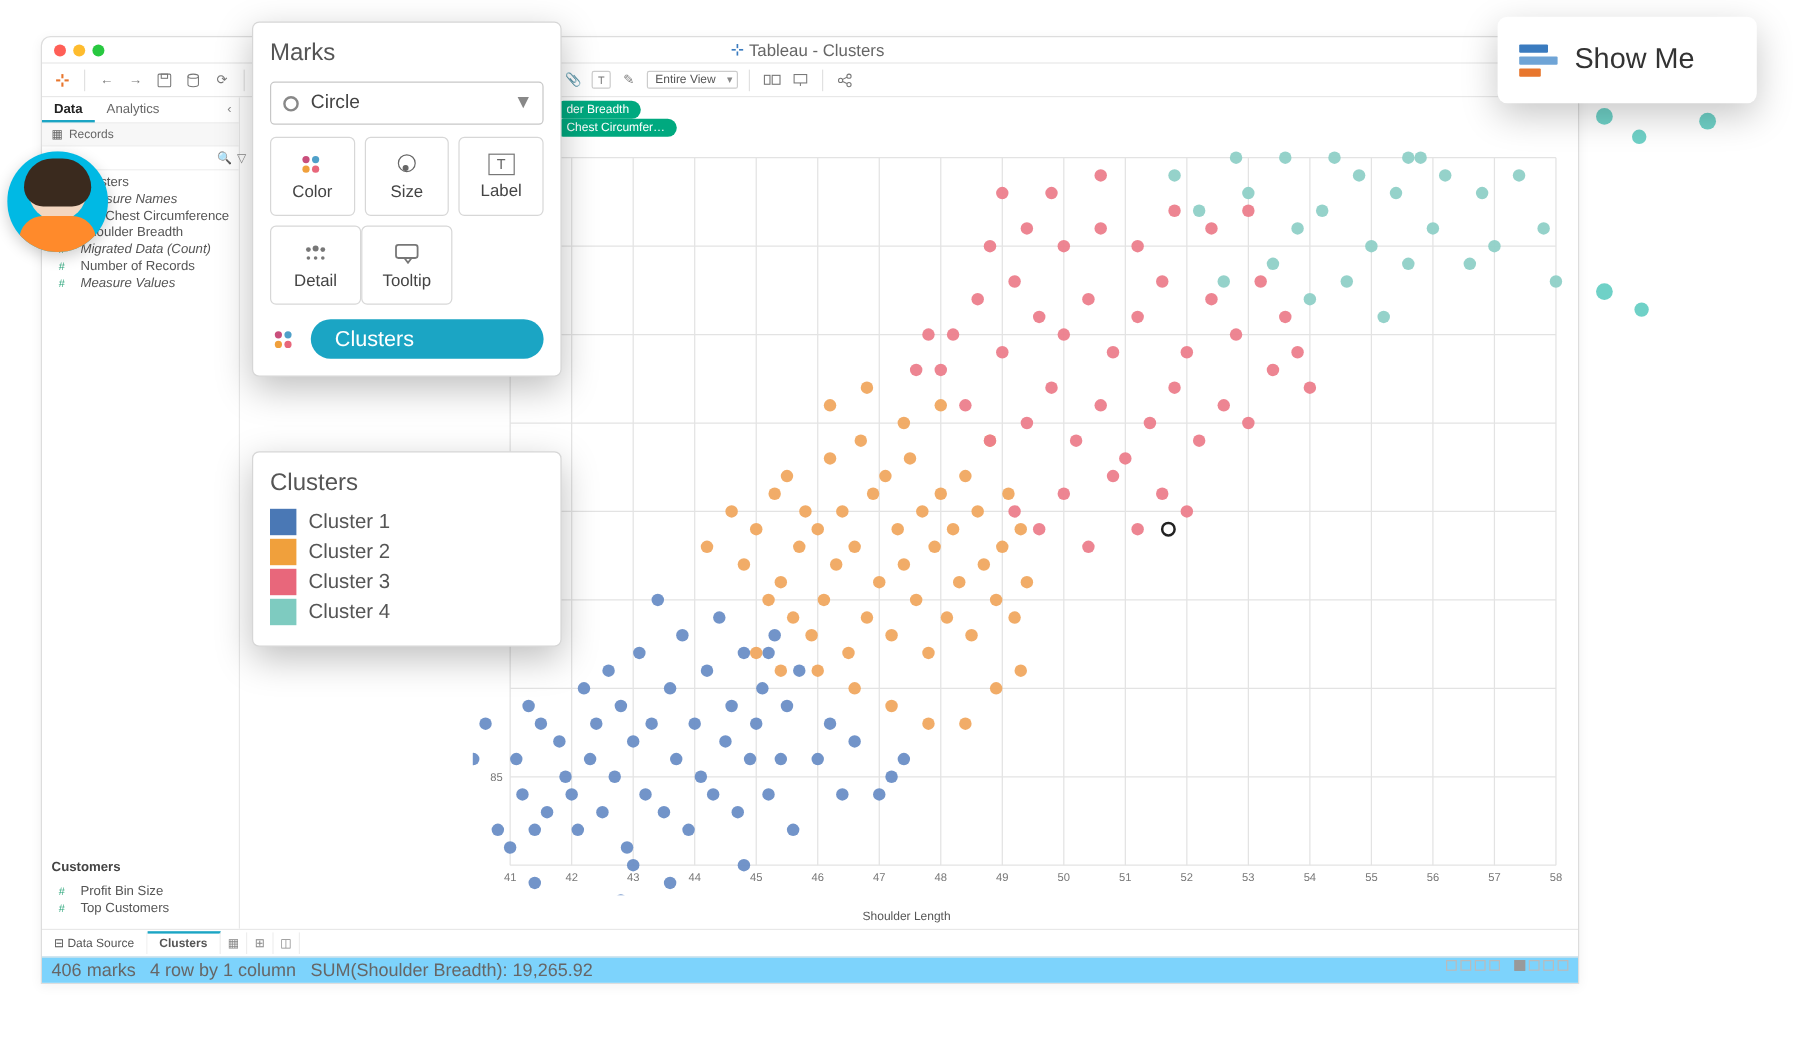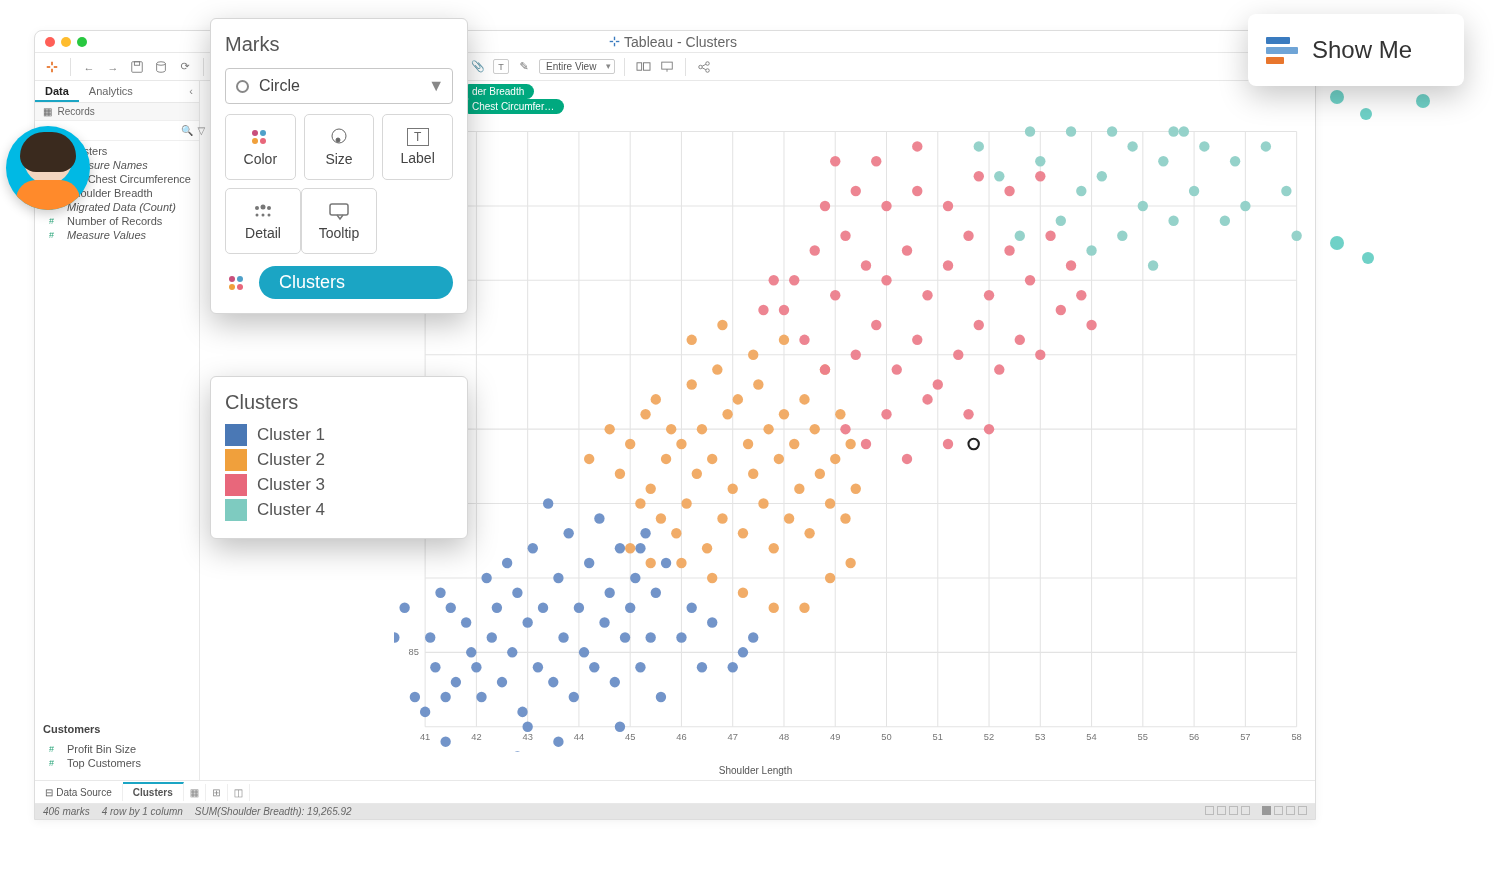--- a/index.html
+++ b/index.html
@@ -55,21 +55,21 @@
 .plot { position:absolute; left:190px; right:0; top:0; bottom:26px; }
 .plot svg { width:100%; height:100%; }
 .x-title { position:absolute; bottom:2px; left:0; right:0; text-align:center; font-size:10px; color:#555;}
 
 
 .bottom { border-top:1px solid #e8e8e8; display:flex; flex-direction:column;}
 .btabs { display:flex; align-items:center; height:22px; font-size:10px; color:#555;}
 .btab { padding: 3px 10px; border-right:1px solid #eee;}
 .btab.active{ background:#fff; border-top:2px solid #1ba5c4; font-weight:600; margin-top:-1px;}
 .btab.ic { padding:3px 6px; color:#888;}
-.status { background:#e5e5e5; font-size:10px; color:#666; padding:2px 8px; display:flex; gap:12px; border-top:1px solid #e8e8e8;font-style:italic;}
+.status { background:#7dd3fc; font-size:15px; color:#666; padding:2px 8px; display:flex; gap:12px; border-top:1px solid #e8e8e8;}
 .status .right { margin-left:auto; display:flex; gap:3px;}
 .slot{width:9px;height:9px;border:1px solid #bbb;}
 
 
 .marks-card {
   position:absolute; left:210px; top:18px; width:258px; background:#fff;
   border:1px solid #d6d6d6; border-radius:6px; box-shadow:0 10px 30px rgba(0,0,0,.25);
   padding: 14px; z-index:50;
 }
 .marks-card h2{ font-size:20px; font-weight:400; color:#555; margin-bottom:12px;}

